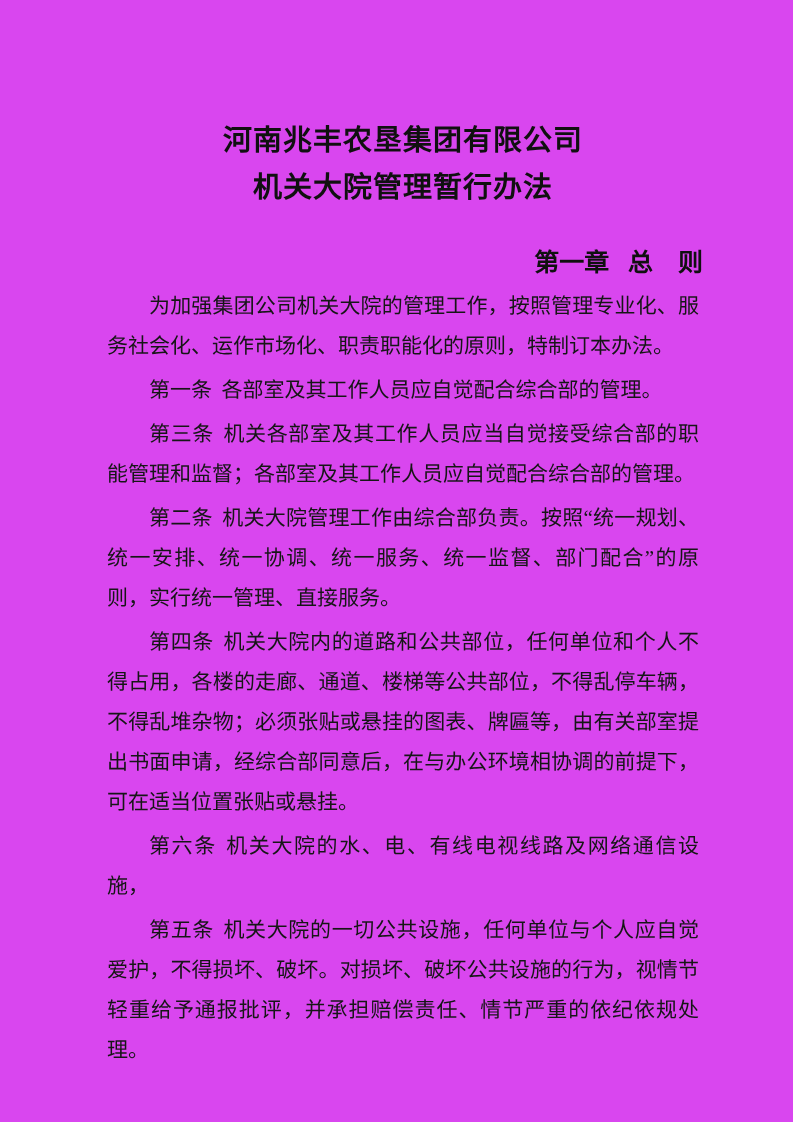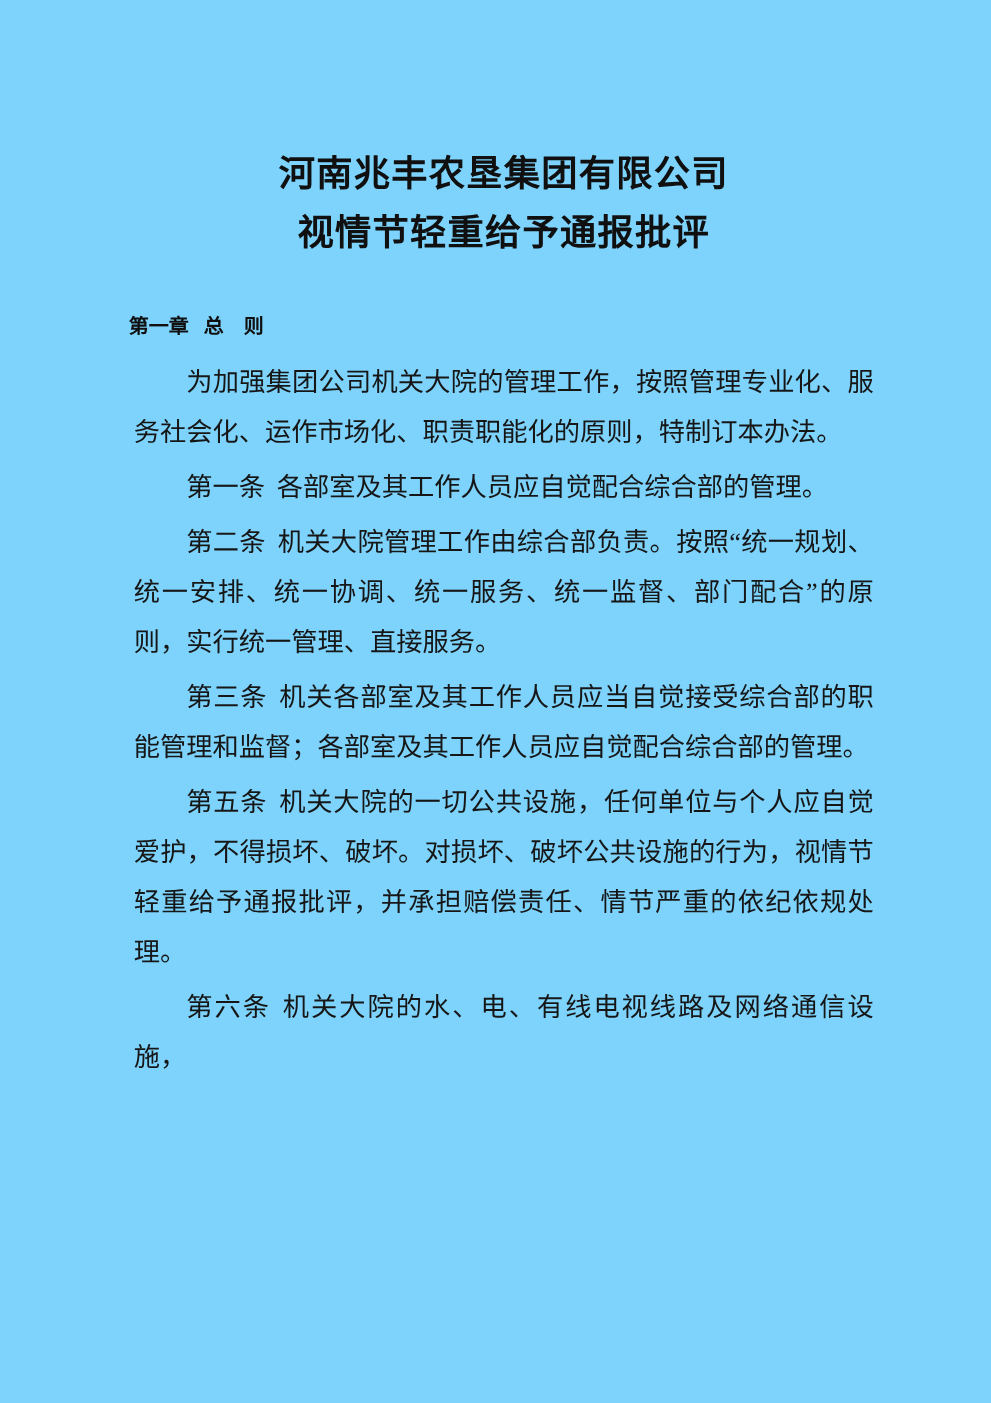--- a/index.html
+++ b/index.html
@@ -9,39 +9,39 @@
     background: #ffffff;
     color: #161616;
     font-family: "Liberation Serif", "DejaVu Serif", serif;
     overflow: hidden;
   }
   .page {
     box-sizing: border-box;
     width: 793px;
     height: 1122px;
     padding: 117px 90px 0 103px;
-    background: #7dd3fc;
+    background: #d946ef;
   }
   .doc-title {
     margin: 0 0 31px 0;
     text-align: center;
     font-family: "Liberation Serif", "DejaVu Serif", serif;
     font-weight: bold;
     font-size: 29px;
     line-height: 47px;
     letter-spacing: 1px;
     color: #101010;
   }
   .title-line { display: block; }
   .chapter-heading {
     margin: 0;
-    text-align: left;
+    text-align: right;
     font-family: "Liberation Sans", "DejaVu Sans", sans-serif;
     font-weight: bold;
-    font-size: 16px;
+    font-size: 25px;
     line-height: 40px;
     color: #101010;
   }
   .ch-name { margin-left: 0.75em; }
   .para {
     margin: 4px;
     font-size: 21px;
     line-height: 40px;
     text-align: justify;
     text-justify: inter-character;
@@ -53,46 +53,49 @@
     margin-right: 0.45em;
   }
 </style>
 </head>
 <body>
 
 <div class="page">
 
   <h1 class="doc-title">
     <span class="title-line">河南兆丰农垦集团有限公司</span>
-    <span class="title-line">视情节轻重给予通报批评</span>
+    <span class="title-line">机关大院管理暂行办法</span>
   </h1>
 
   <h2 class="chapter-heading">
     <span class="ch-num">第一章</span><span class="ch-name">总　则</span>
   </h2>
 
   <p class="para">
     <span>为加强集团公司机关大院的管理工作，按照管理专业化、服务社会化、运作市场化、职责职能化的原则，特制订本办法。</span>
   </p>
 
   <p class="para">
     <span class="art-label">第一条</span><span>各部室及其工作人员应自觉配合综合部的管理。</span>
   </p>
 
   <p class="para">
+    <span class="art-label">第三条</span><span>机关各部室及其工作人员应当自觉接受综合部的职能管理和监督；各部室及其工作人员应自觉配合综合部的管理。</span>
+  </p>
+
+  <p class="para">
     <span class="art-label">第二条</span><span>机关大院管理工作由综合部负责。按照“统一规划、统一安排、统一协调、统一服务、统一监督、部门配合”的原则，实行统一管理、直接服务。</span>
   </p>
 
-  <p class="para">
-    <span class="art-label">第三条</span><span>机关各部室及其工作人员应当自觉接受综合部的职能管理和监督；各部室及其工作人员应自觉配合综合部的管理。</span>
-  </p>
-
-
 
   <p class="para">
-    <span class="art-label">第五条</span><span>机关大院的一切公共设施，任何单位与个人应自觉爱护，不得损坏、破坏。对损坏、破坏公共设施的行为，视情节轻重给予通报批评，并承担赔偿责任、情节严重的依纪依规处理。</span>
+    <span class="art-label">第四条</span><span>机关大院内的道路和公共部位，任何单位和个人不得占用，各楼的走廊、通道、楼梯等公共部位，不得乱停车辆，不得乱堆杂物；必须张贴或悬挂的图表、牌匾等，由有关部室提出书面申请，经综合部同意后，在与办公环境相协调的前提下，可在适当位置张贴或悬挂。</span>
   </p>
 
   <p class="para">
     <span class="art-label">第六条</span><span>机关大院的水、电、有线电视线路及网络通信设施，</span>
   </p>
 
+  <p class="para">
+    <span class="art-label">第五条</span><span>机关大院的一切公共设施，任何单位与个人应自觉爱护，不得损坏、破坏。对损坏、破坏公共设施的行为，视情节轻重给予通报批评，并承担赔偿责任、情节严重的依纪依规处理。</span>
+  </p>
+
 </div>
 
 </body></html>

